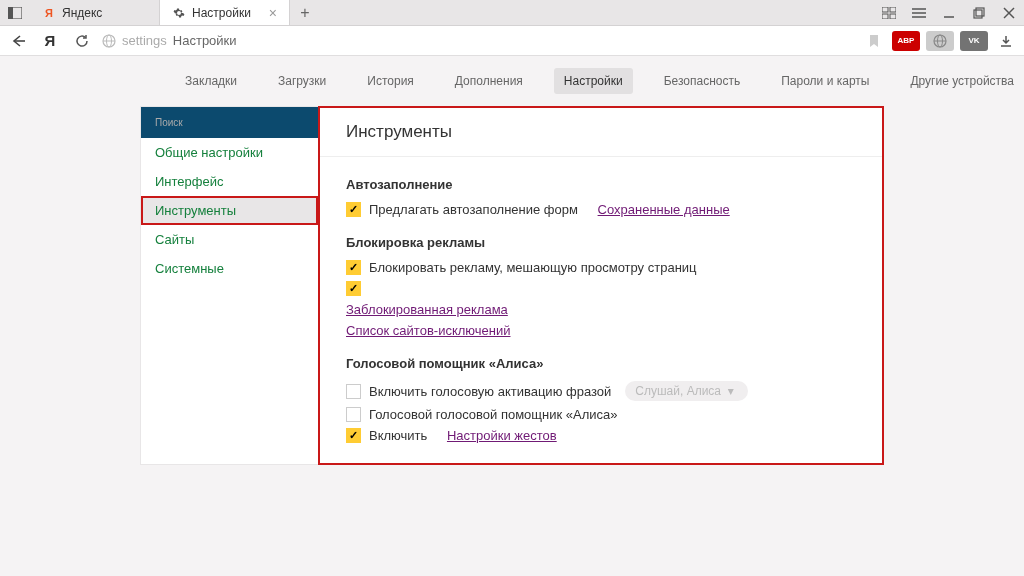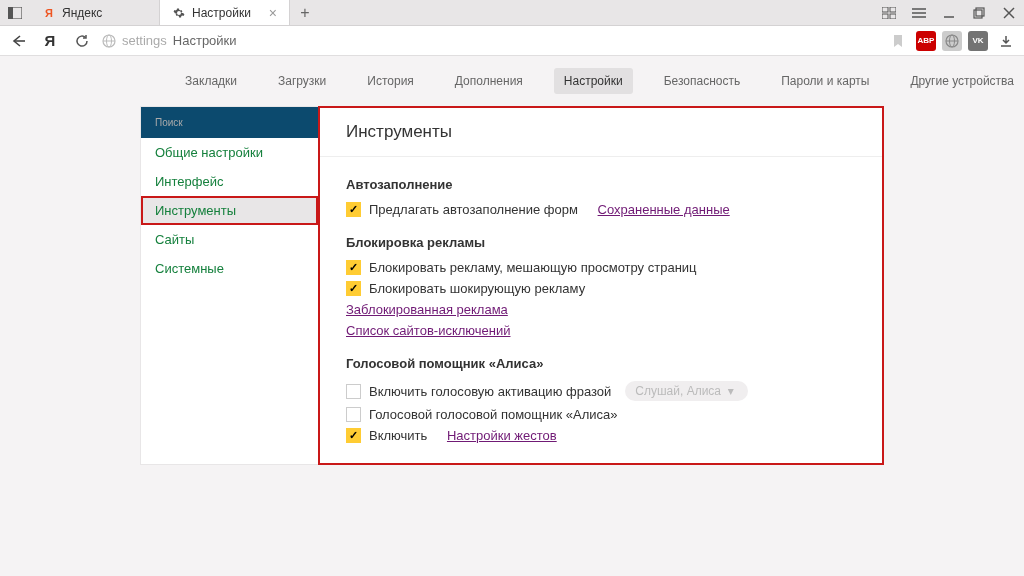--- a/index.html
+++ b/index.html
@@ -15,21 +15,21 @@
 .newtab { width: 30px; display: flex; align-items: center; justify-content: center; color: #666; font-size: 16px; }
 .win-controls { margin-left: auto; display: flex; }
 .win-controls .ctrl { width: 30px; display: flex; align-items: center; justify-content: center; color: #555; }
 
 
 .urlbar { height: 30px; background: #fff; display: flex; align-items: center; padding: 0 6px; gap: 8px; border-bottom: 1px solid #e0dedf; }
 .urlbar .btn { width: 24px; height: 24px; display: flex; align-items: center; justify-content: center; color: #555; font-size: 15px; }
 .urlbar .addr { flex: 1; display: flex; align-items: center; gap: 6px; font-size: 13px; color: #666; }
 .urlbar .addr .grey { color: #aaa; }
 .urlbar .right { display: flex; align-items: center; gap: 6px; }
-.ext-icon { width: 20px; height: 20px; border-radius: 3px; display: flex; align-items: center; justify-content: center; font-size: 8px; font-weight: bold; color: #fff; }
+.ext-icon { width: 28px; height: 20px; border-radius: 3px; display: flex; align-items: center; justify-content: center; font-size: 8px; font-weight: bold; color: #fff; }
 
 
 .navrow { height: 40px; display: flex; align-items: center; justify-content: flex-end; gap: 21px; font-size: 12px; background: #f5f3f4; padding-top: 10px; }
 .navrow .navitem { padding: 6px 10px; color: #666; border-radius: 3px; }
 .navrow .navitem.active { background: #e2e0e1; color: #333; }
 
 
 .main { display: flex; padding: 10px 140px 0 140px; gap: 0; }
 .sidebar { width: 178px; background: #fff; border: 1px solid #e8e6e7; border-right: none; }
 .sidebar .search { background: #0c4a6e; padding: 10px 14px; color: #aaa; font-size: 10px; }
@@ -189,21 +189,20 @@
         <span class="link">Сохраненные данные</span>
       </div>
 
       <div class="section-title">Блокировка рекламы</div>
       <div class="row">
         <span class="chk checked">✓</span>
         <span>Блокировать рекламу, мешающую просмотру страниц</span>
       </div>
       <div class="row">
         <span class="chk checked">✓</span>
-        <span>Блокировать шокирующую рекламу</span>
       </div>
       <div class="linkrow"><span class="link">Заблокированная реклама</span></div>
       <div class="linkrow"><span class="link">Список сайтов-исключений</span></div>
 
       <div class="section-title">Голосовой помощник «Алиса»</div>
       <div class="row">
         <span class="chk"></span>
         <span>Включить голосовую активацию фразой</span>
         <span class="pill"><span>Слушай, Алиса</span> &nbsp;▾</span>
       </div>

